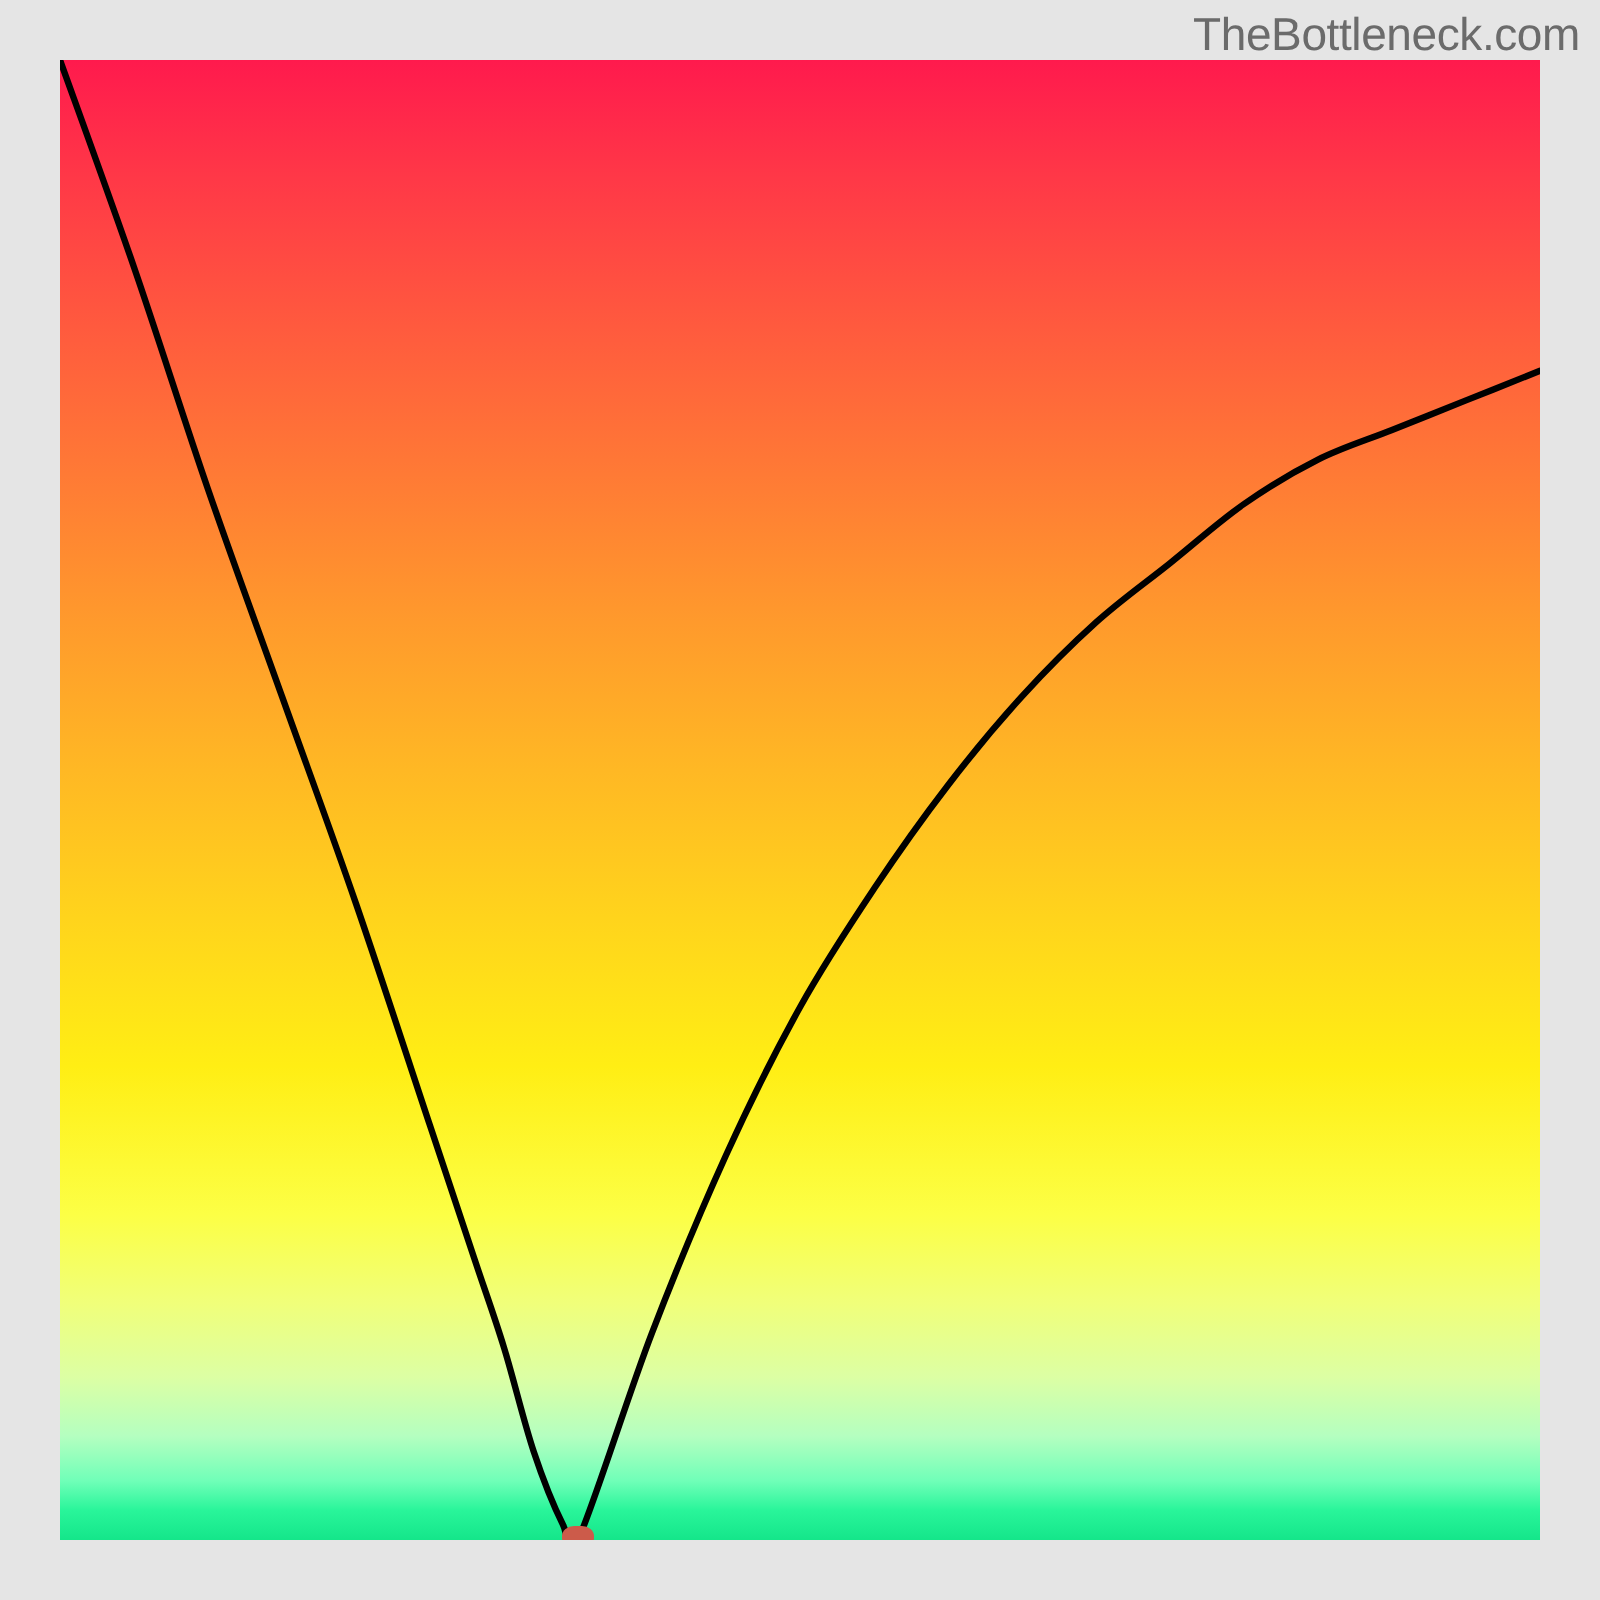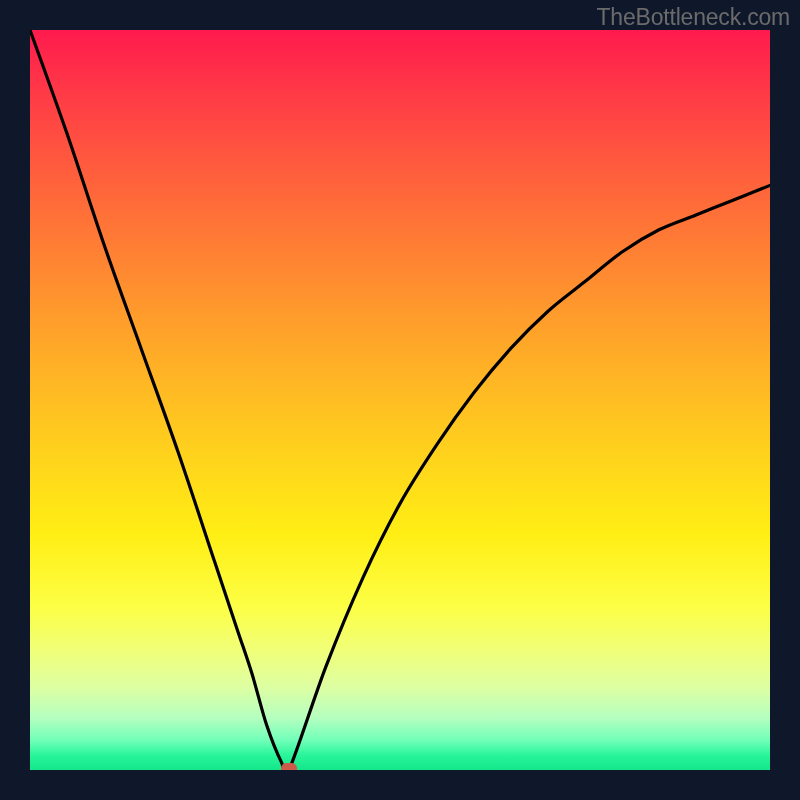--- a/index.html
+++ b/index.html
@@ -8,21 +8,21 @@
     width: 800px;
     height: 800px;
     overflow: hidden;
     background: #000;
     font-family: Arial, Helvetica, sans-serif;
   }
   .frame {
     position: relative;
     width: 800px;
     height: 800px;
-    background: #0f172a;
+    background: #e5e5e5;
   }
   .plot {
     position: absolute;
     left: 30px;
     top: 30px;
     width: 740px;
     height: 740px;
     overflow: hidden;
   }
   .gradient {

